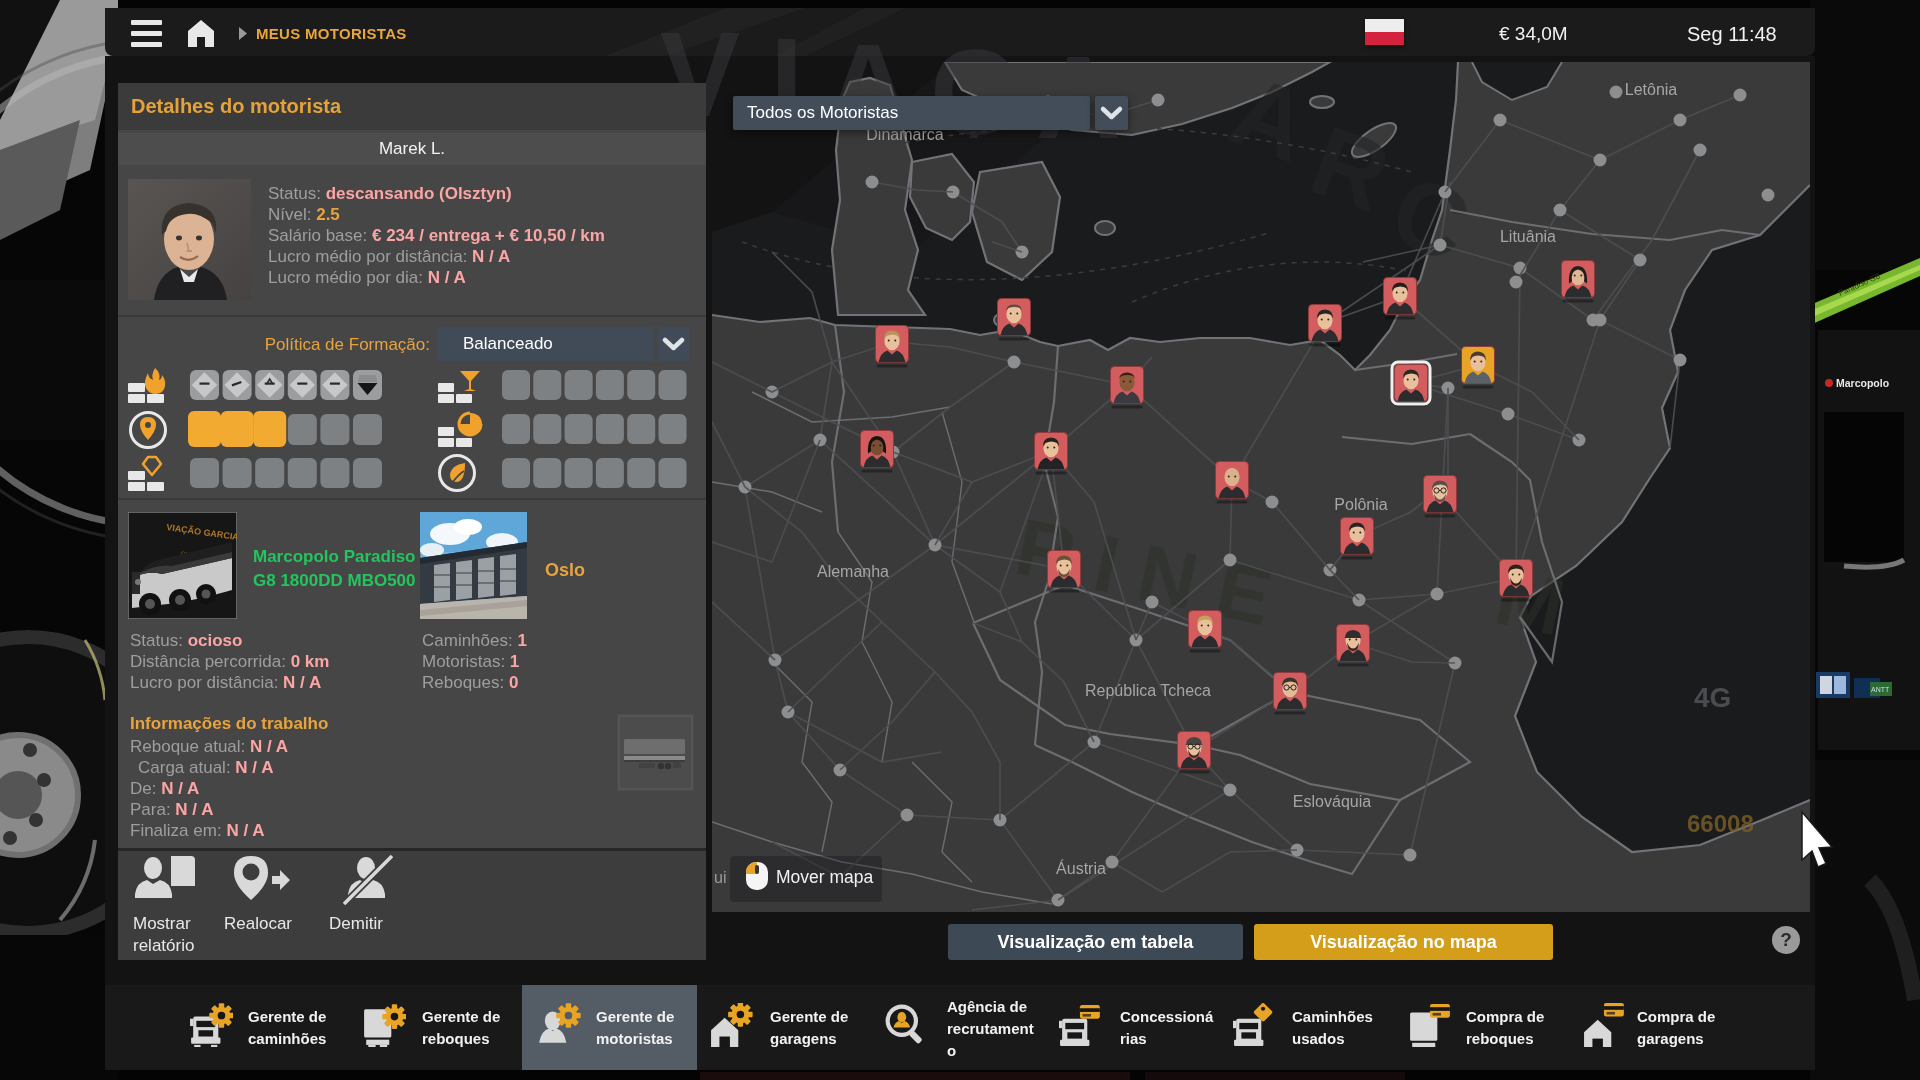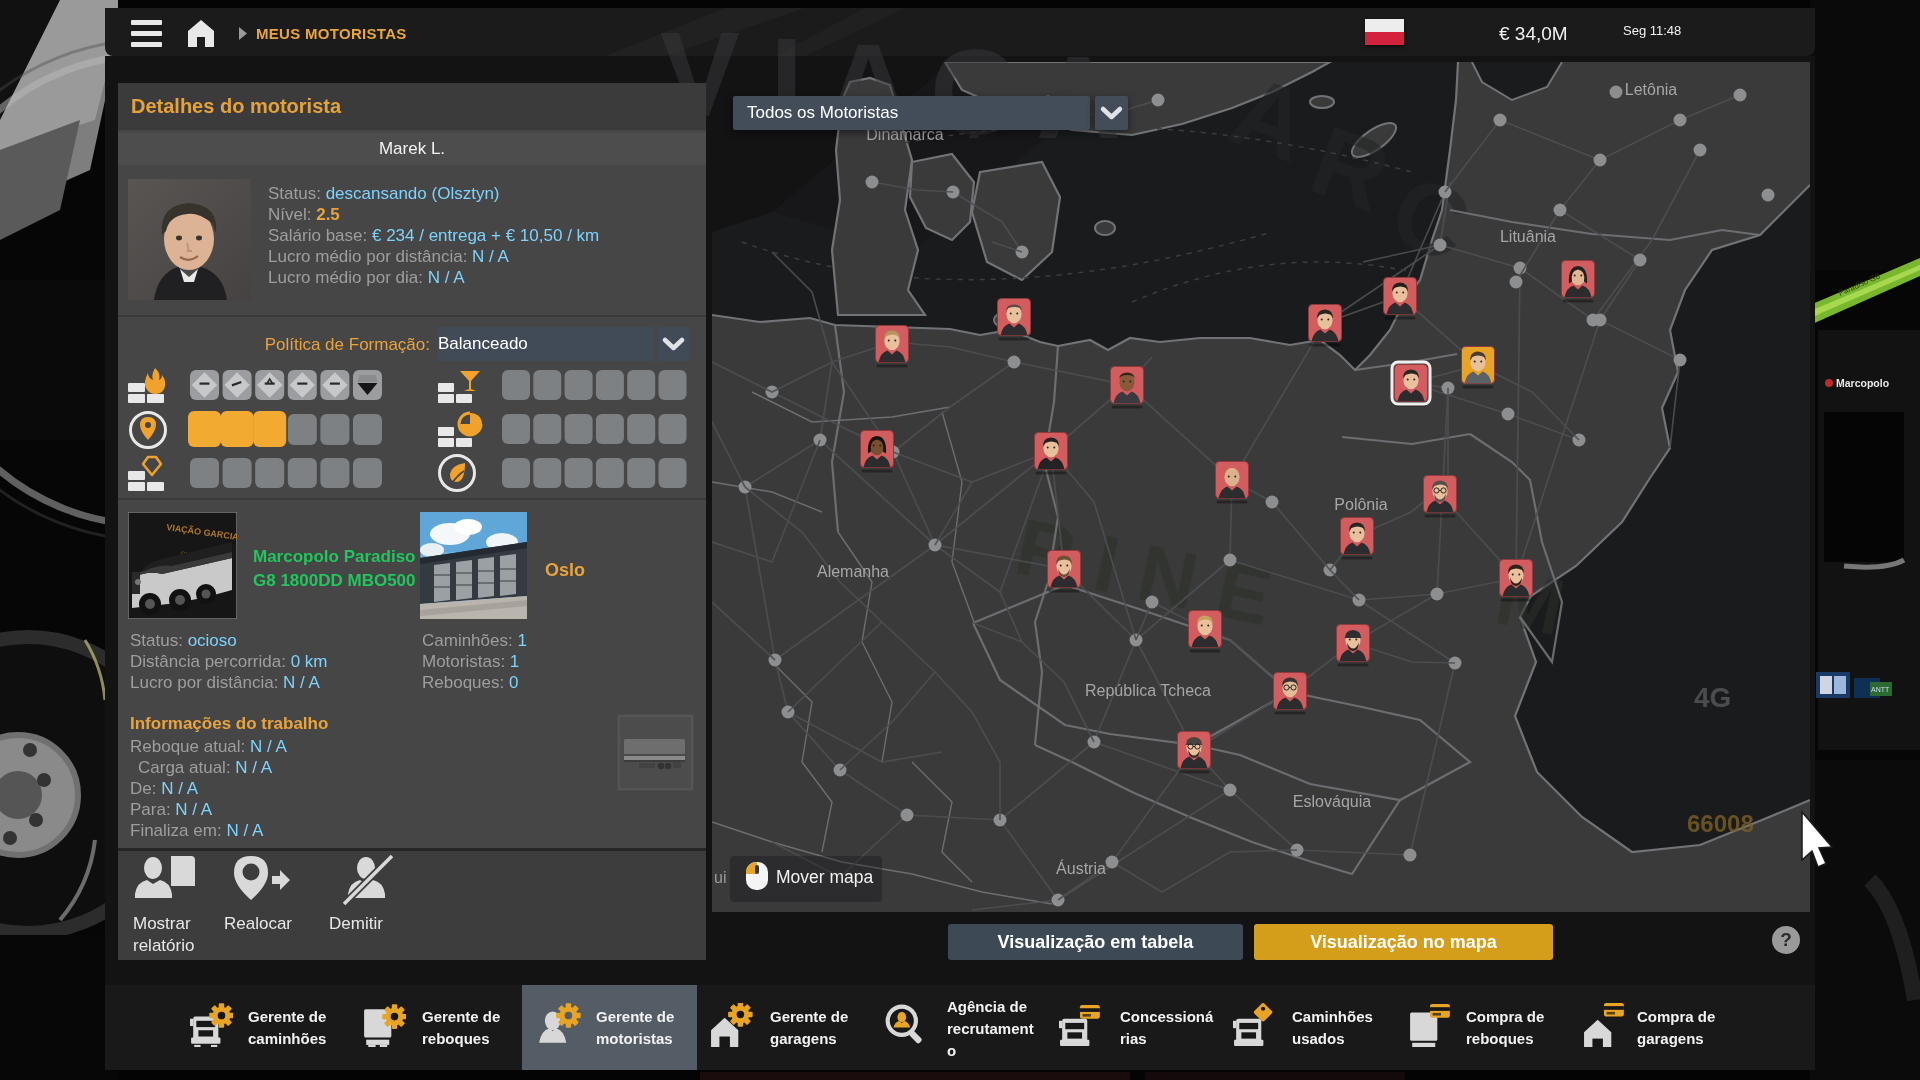--- a/index.html
+++ b/index.html
@@ -10,21 +10,21 @@
   
   #topbar { left:105px; top:8px; width:1710px; height:48px; background:#1b1b1c; border-radius:0 0 8px 8px; }
   #hamb span { display:block; width:31px; height:5px; background:#e8e8e8; margin-bottom:6px; border-radius:1px; }
   #crumb { color:#e9a63b; font-size:15px; font-weight:bold; letter-spacing:.3px; }
 
   
   #lpanel { left:118px; top:83px; width:588px; height:877px; background:#464646; }
   #lp-head { left:0; top:0; width:100%; height:47px; background:#3b3b3b; color:#e5a23a; font-size:20px; font-weight:bold; line-height:47px; padding-left:13px; }
   #lp-name { left:0; top:50px; width:100%; height:32px; background:#4d4d4d; color:#f2f2f2; font-size:17px; text-align:center; line-height:32px; }
   .lbl { color:#9e9e9e; }
-  .val { color:#7dd3fc; }
+  .val { color:#fca5a5;font-weight:bold; }
   .row17 { font-size:17px; line-height:21px; }
   .orange { color:#e8a33d; }
 
   #btnrow { left:0; top:765px; width:100%; height:112px; background:#3d3d3d; border-top:3px solid #262626;}
   .btxt { color:#e8e8e8; font-size:17px; line-height:22px; }
 
   
   #mapwrap { left:712px; top:62px; width:1098px; height:850px; background:#1d1e1f; }
   #drop { left:21px; top:34px; width:357px; height:34px; background:#434d5a; color:#fff; font-size:17px; line-height:34px; padding-left:14px; border-radius:2px; box-shadow:0 3px 8px rgba(0,0,0,.45); }
   #dropchev { left:383px; top:34px; width:33px; height:34px; background:#434d5a; border-radius:2px; box-shadow:0 3px 8px rgba(0,0,0,.45);}
@@ -107,21 +107,21 @@
   </svg>
   <svg class="abs" style="left:238px;top:26px;" width="10" height="15" viewBox="0 0 10 15">
       <polygon points="1,1 9,7.5 1,14" fill="#9a9a9a"></polygon>
     </svg>
   <div class="abs" id="crumb" style="left:256px;top:25px;">MEUS MOTORISTAS</div>
   <div class="abs" style="left:1365px;top:19px;width:39px;height:26px;box-shadow:0 2px 4px rgba(0,0,0,.5);">
     <div style="width:100%;height:13px;background:#ededed;"></div>
     <div style="width:100%;height:13px;background:#d4213d;"></div>
   </div>
   <div class="abs" style="left:1499px;top:23px;color:#f2f2f2;font-size:19px;">€ 34,0M</div>
-  <div class="abs" style="left:1623px;top:23px;color:#f2f2f2;font-size:13px;">Seg 11:48</div>
+  <div class="abs" style="left:1687px;top:23px;color:#f2f2f2;font-size:20px;">Seg 11:48</div>
 
   <div class="abs" id="mapwrap">
     <svg width="1098" height="850" viewBox="0 0 1098 850" style="position:absolute;left:0;top:0;">
       <rect x="0" y="0" width="1098" height="850" fill="#3a3a3b"></rect>
       <polygon points="0,253 48,260 98,256 123,263 238,267 268,273 298,268 328,280 346,284 378,278 396,288 418,276 448,280 488,276 538,276 578,283 608,278 628,293 643,308 658,293 678,268 693,238 708,218 720,178 730,148 738,88 744,38 746,0 0,0" fill="#1a1b1c"></polygon>
       <polyline points="0,253 48,260 98,256 123,263 238,267 268,273 298,268 328,280 346,284 378,278 396,288 418,276 448,280 488,276 538,276 578,283 608,278 628,293 643,308 658,293 678,268 693,238 708,218 720,178 730,148 738,88 744,38 746,0" fill="none" stroke="#717377" stroke-width="2.2"></polyline>
       <polygon points="0,0 240,0 60,150 0,170" fill="#111213" opacity="0.8"></polygon>
       <polygon points="240,0 420,0 200,190 60,150" fill="#151617" opacity="0.6"></polygon>
       <polygon points="126,253 120,188 128,138 124,88 130,38 138,20 158,16 178,23 188,58 200,98 193,148 206,188 196,228 213,253" fill="#3a3a3b" stroke="#717377" stroke-width="2.2"></polygon>
       <polygon points="233,0 618,0 600,10 560,30 520,46 470,62 420,73 360,68 300,50 250,28" fill="#3a3a3b" stroke="#717377" stroke-width="2.2"></polygon>
@@ -618,21 +618,21 @@
 
     <div class="abs row17" style="left:150px;top:100px;"><span class="lbl">Status: </span><span class="val">descansando (Olsztyn)</span></div>
     <div class="abs row17" style="left:150px;top:121px;"><span class="lbl">Nível: </span><span class="orange" style="font-weight:bold;">2.5</span></div>
     <div class="abs row17" style="left:150px;top:142px;"><span class="lbl">Salário base: </span><span class="val">€ 234 / entrega + € 10,50 / km</span></div>
     <div class="abs row17" style="left:150px;top:163px;"><span class="lbl">Lucro médio por distância: </span><span class="val">N / A</span></div>
     <div class="abs row17" style="left:150px;top:184px;"><span class="lbl">Lucro médio por dia: </span><span class="val">N / A</span></div>
 
     <div class="abs" style="left:0;top:232px;width:100%;height:2px;background:#3a3a3a;"></div>
 
     <div class="abs row17 orange" style="left:110px;top:251px;width:202px;text-align:right;white-space:nowrap;">Política de Formação:</div>
-    <div class="abs" style="left:320px;top:244px;width:216px;height:34px;background:#414b58;color:#fff;font-size:17px;line-height:34px;">Balanceado</div>
+    <div class="abs" style="left:320px;top:244px;width:216px;height:34px;background:#414b58;color:#fff;font-size:17px;line-height:34px;padding-left:25px;">Balanceado</div>
     <div class="abs" style="left:540px;top:244px;width:31px;height:34px;background:#414b58;">
       <svg width="31" height="34" viewBox="0 0 31 34">
           <path d="M 7 13 L 15.5 21 L 24 13" stroke="#dfe3e8" stroke-width="4.5" fill="none" stroke-linecap="round" stroke-linejoin="round"></path>
         </svg>
     </div>
 
     <svg class="abs" style="left:0;top:0;" width="588" height="877" viewBox="0 0 588 877">
     <rect x="72.0" y="287" width="29" height="30" rx="6" fill="#9b9da0"></rect>
     <rect x="77.5" y="293.0" width="18" height="18" transform="rotate(45 86.5 302)" fill="#c6c8ca"></rect>
     <rect x="81.5" y="299.5" width="10" height="2.2" fill="#2a2a2a" transform="rotate(0 86.5 302)"></rect>

